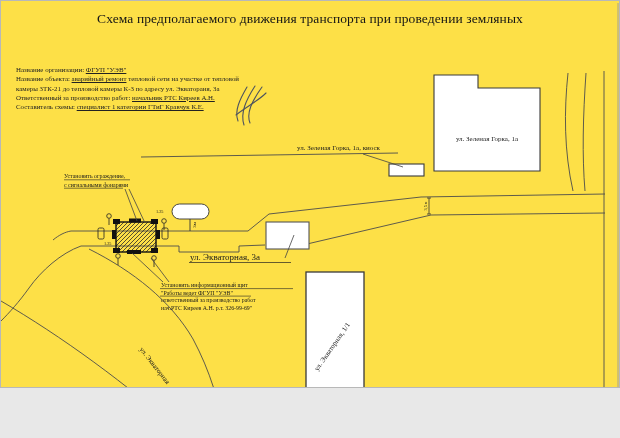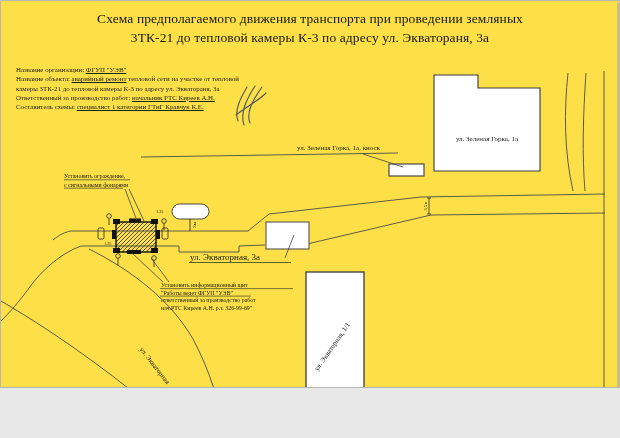--- a/index.html
+++ b/index.html
@@ -24,21 +24,20 @@
   .t5{font-size:4.8px;}
   .t4{font-size:4.3px;}
 </style>
 </head>
 <body>
 
 <div class="page">
 
   <div class="title">
     <div>Схема предполагаемого движения транспорта при проведении земляных</div>
-    <div>3ТК-21 до тепловой камеры К-3 по адресу ул. Экватораня, 3а</div>
   </div>
 
   <div class="info">
     <div><span>Название организации: </span><span class="u">ФГУП "УЭВ"</span></div>
     <div><span>Название объекта: </span><span class="u">аварийный ремонт</span><span> тепловой сети на участке от тепловой</span></div>
     <div>камеры 3ТК-21 до тепловой камеры К-3 по адресу ул. Экватораня, 3а</div>
     <div><span>Ответственный за производство работ: </span><span class="u">начальник РТС Киреев А.Н.</span></div>
     <div><span>Составитель схемы: </span><span class="u">специалист 1 категории ГТиГ Кравчук К.Е.</span></div>
   </div>
 

